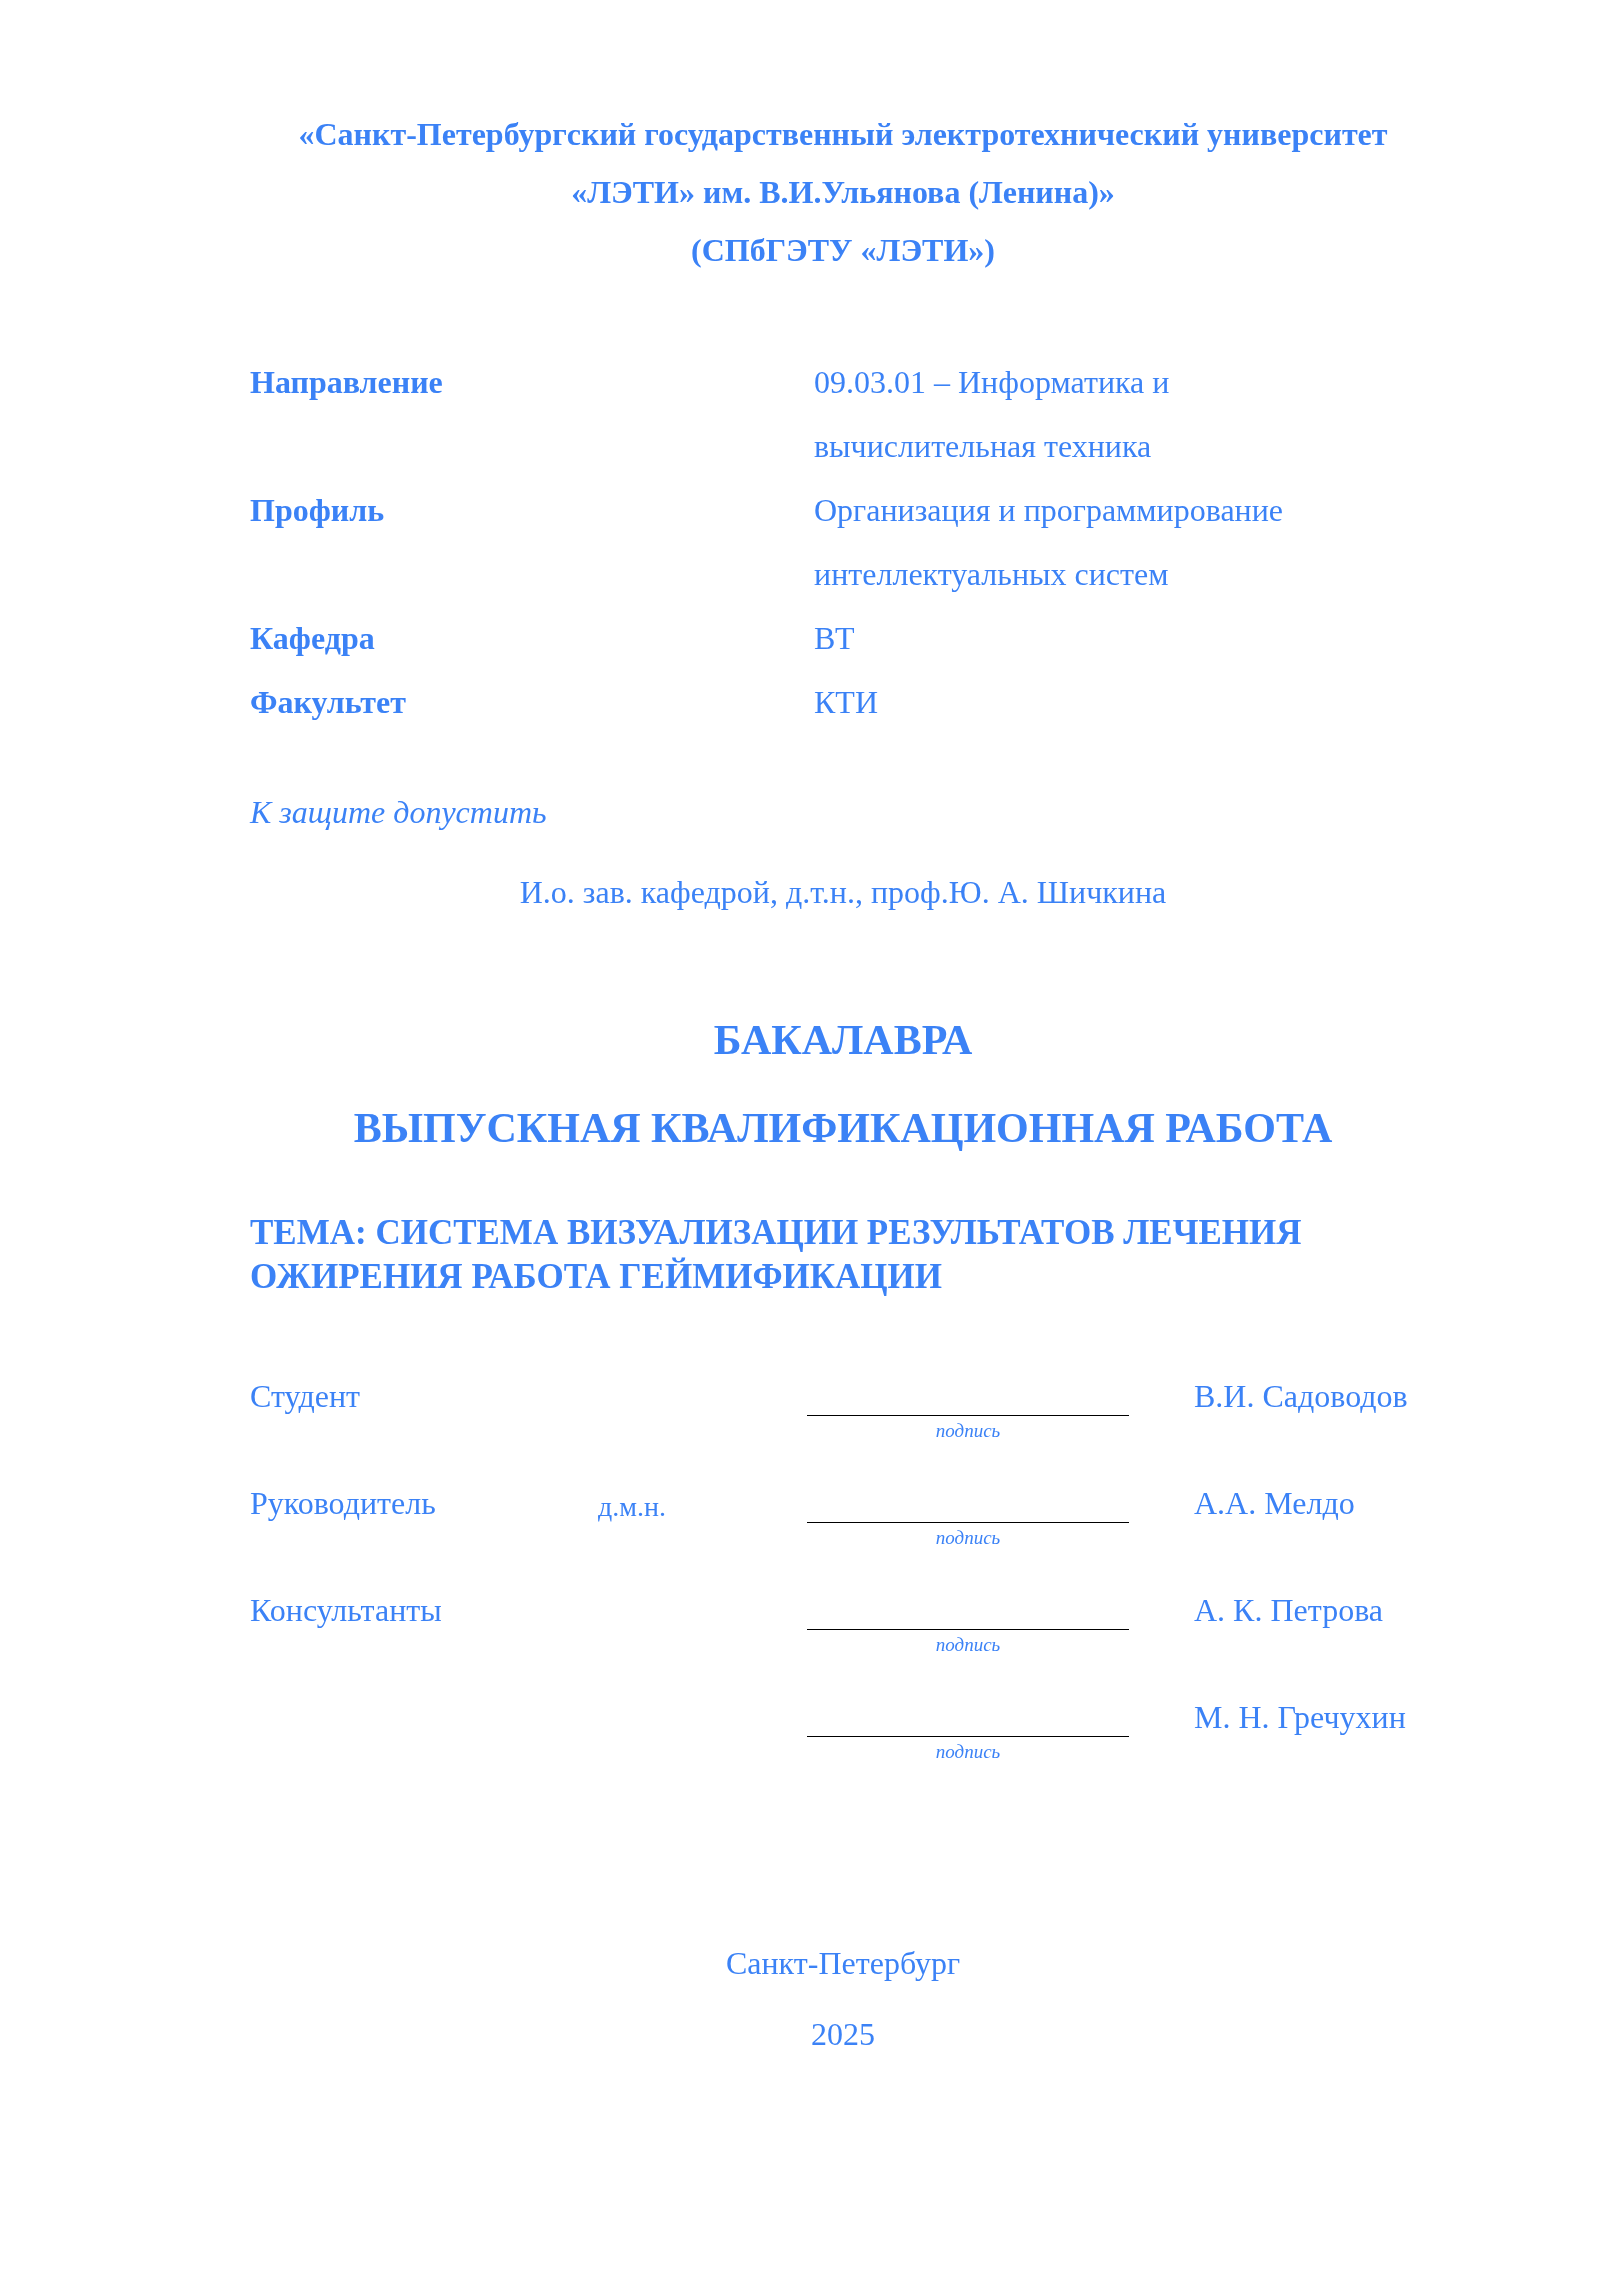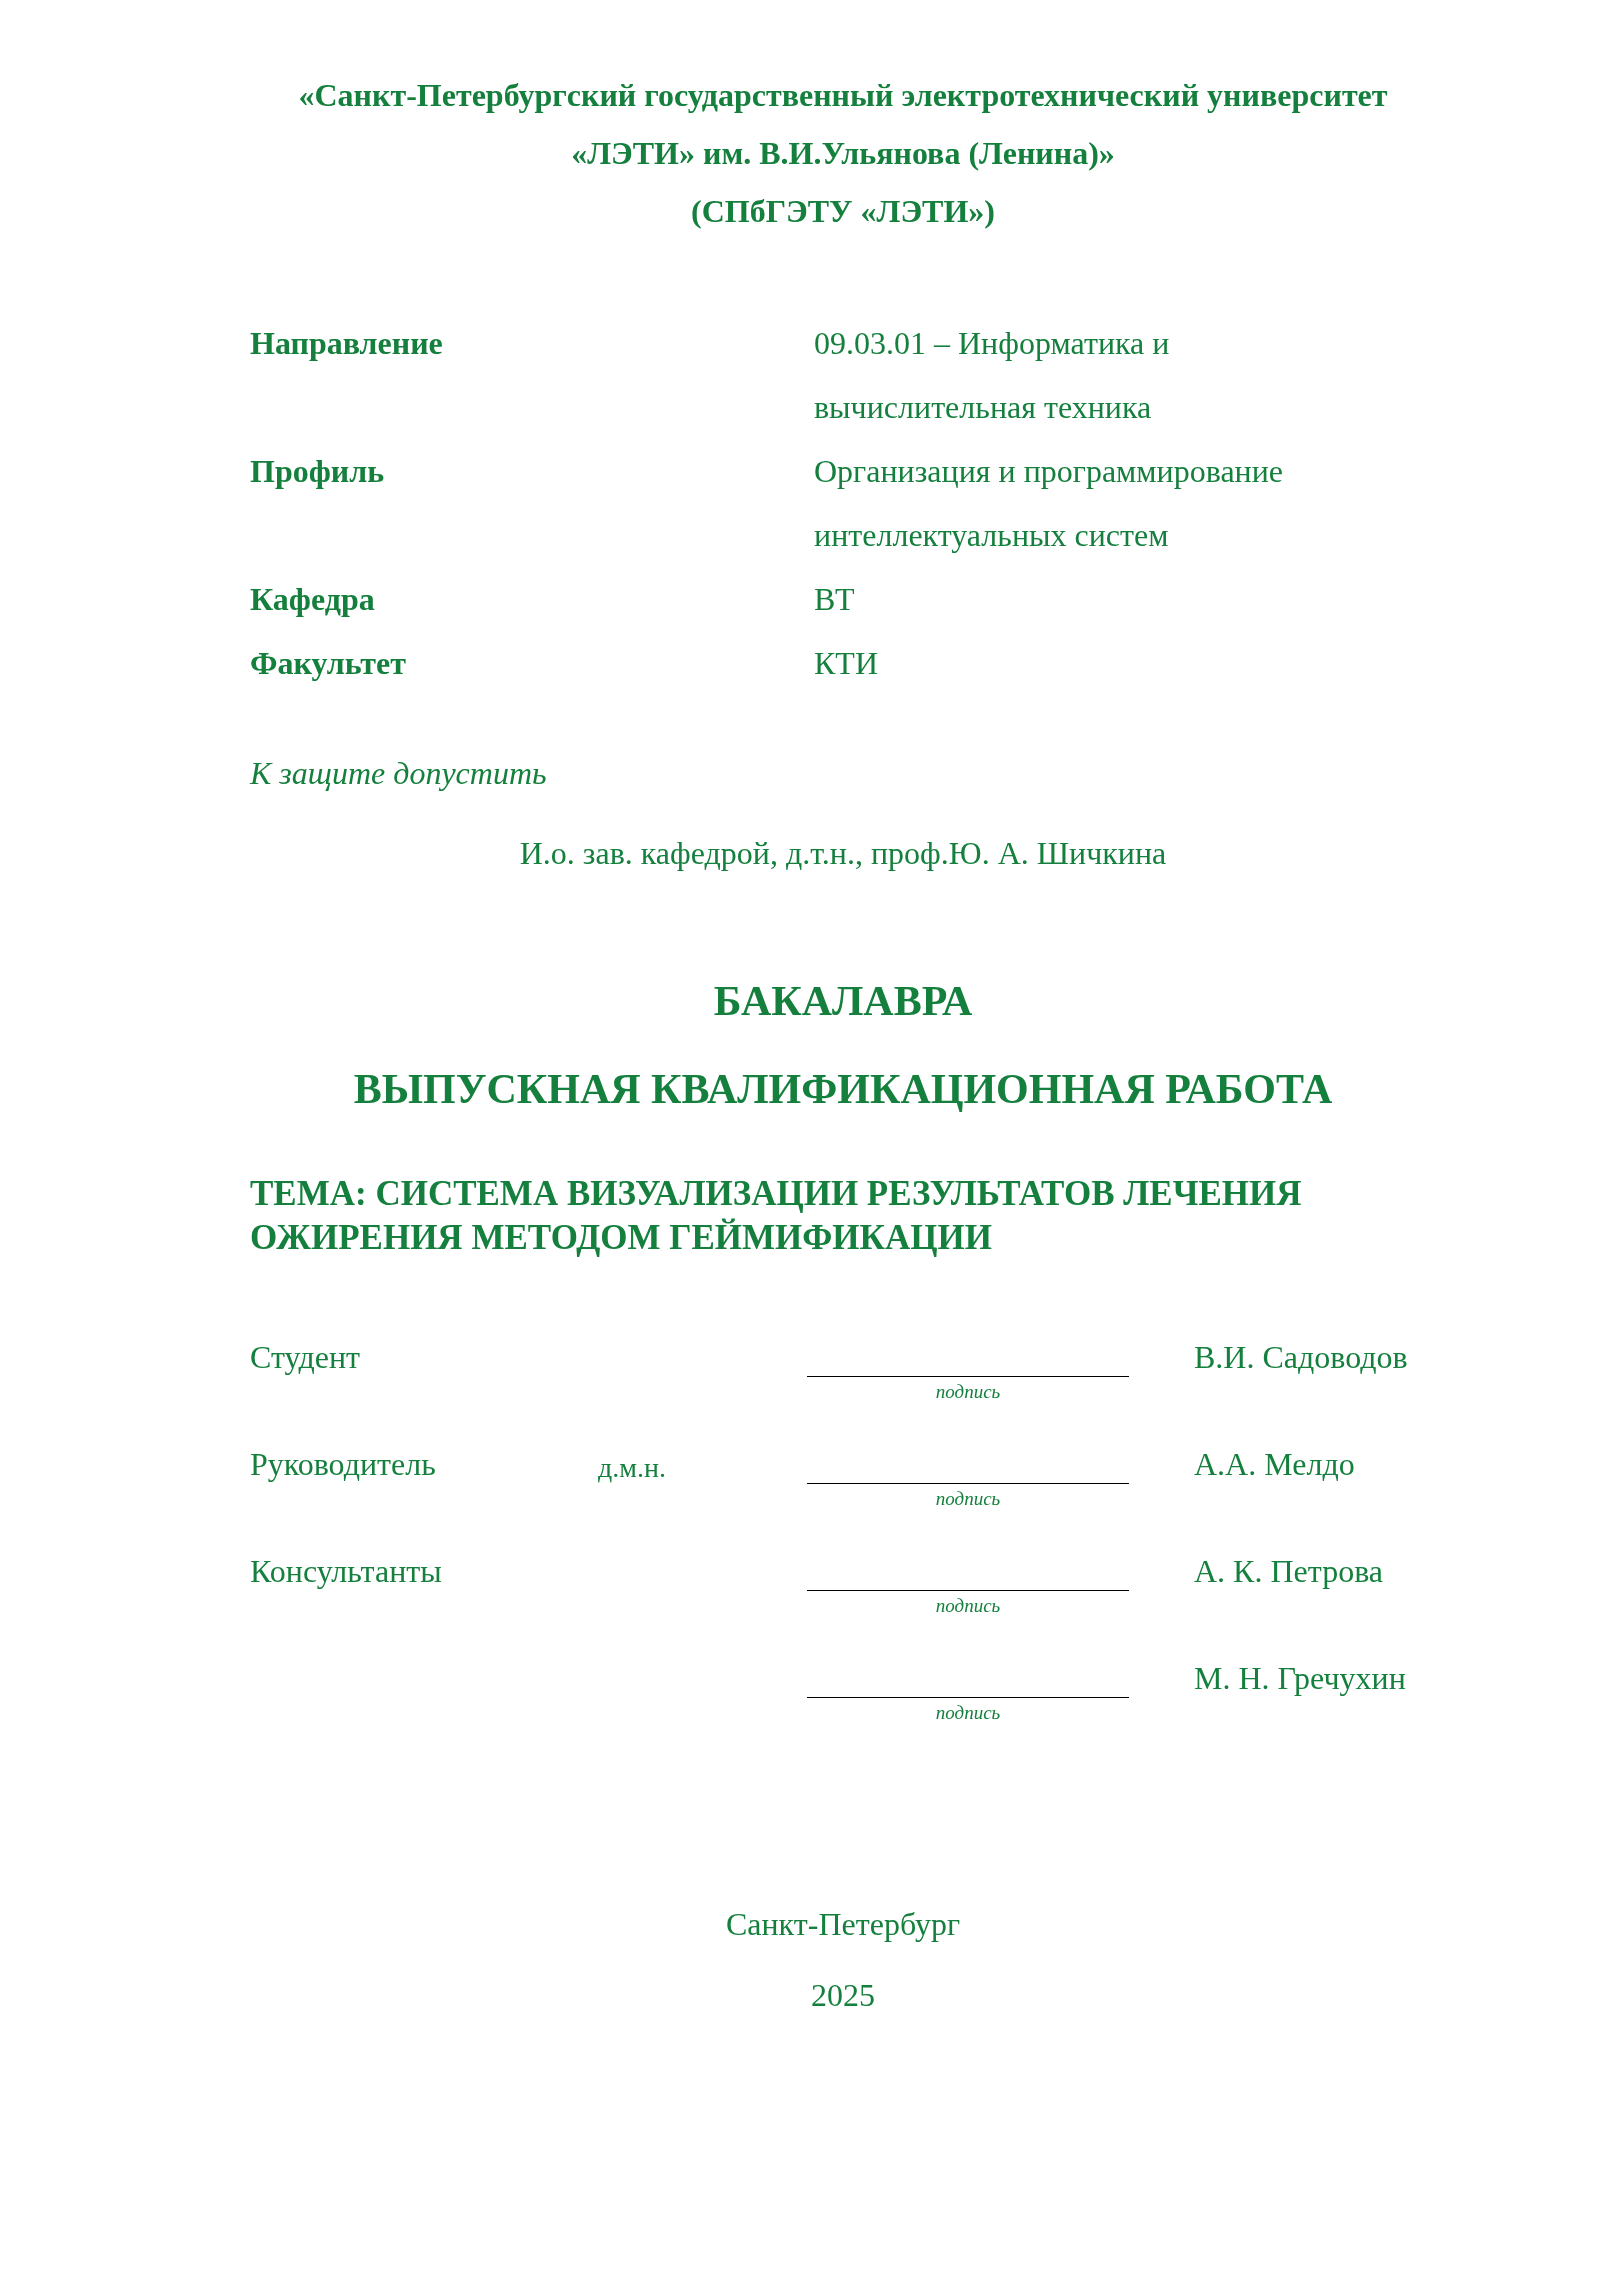--- a/index.html
+++ b/index.html
@@ -2,24 +2,24 @@
 <html lang="ru" style="font-size:12.6px"><head>
 <meta charset="utf-8">
 <style>
   * { margin: 0; padding: 0; box-sizing: border-box; }
   html, body { background: #ffffff; }
   .page {
     position: relative;
     width: 1623px;
     height: 2295px;
     background: #ffffff;
-    color: #15803d;
+    color: #3b82f6;
     font-family: "Liberation Serif", "DejaVu Serif", serif;
     font-size: 32px;
-    padding: 66px 187px 0 250px;
+    padding: 105px 187px 0 250px;
     overflow: hidden;
   }
 
   
   .uni {
     text-align: center;
     font-weight: bold;
     line-height: 58px;
   }
 
@@ -146,21 +146,21 @@
     <span>Ю. А. Шичкина</span>
   </div>
 
   <h1 class="title">
     <div>БАКАЛАВРА</div>
     <div>ВЫПУСКНАЯ КВАЛИФИКАЦИОННАЯ РАБОТА</div>
   </h1>
 
   <h2 class="theme">
     <div>ТЕМА: СИСТЕМА ВИЗУАЛИЗАЦИИ РЕЗУЛЬТАТОВ ЛЕЧЕНИЯ</div>
-    <div>ОЖИРЕНИЯ МЕТОДОМ ГЕЙМИФИКАЦИИ</div>
+    <div>ОЖИРЕНИЯ РАБОТА ГЕЙМИФИКАЦИИ</div>
   </h2>
 
   <section class="sigs">
 
     <div class="sig-row">
       <span class="sig-role">Студент</span>
       <span class="sig-degree"></span>
       <span class="sig-line"></span>
       <span class="sig-caption">подпись</span>
       <span class="sig-name">В.И. Садоводов</span>

